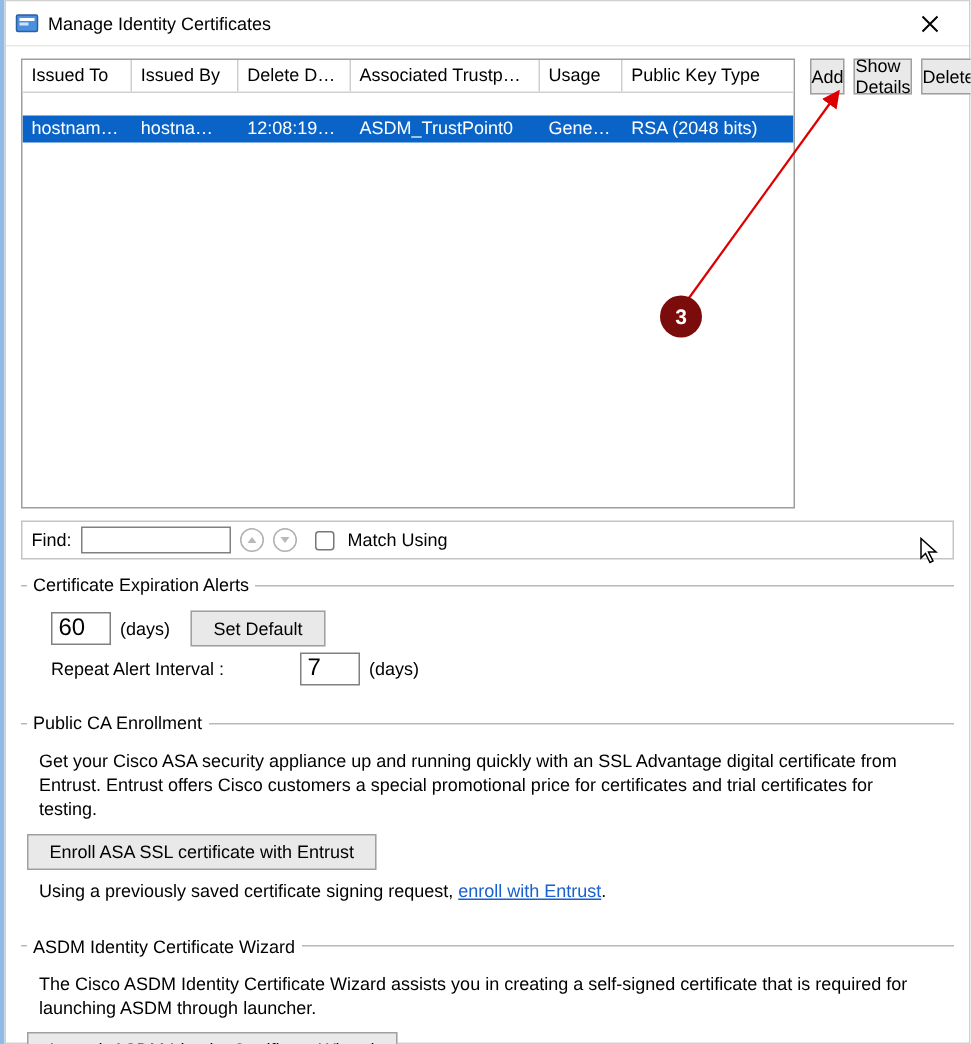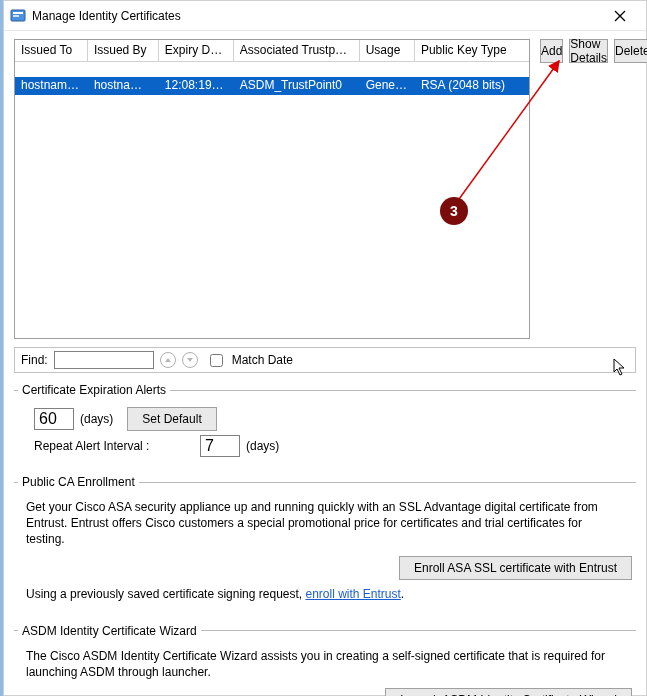--- a/index.html
+++ b/index.html
@@ -112,21 +112,21 @@
 
   fieldset{
     border:none; border-top:1px solid #b8b8b8;
     margin:0 0 10px 0; padding:6px 4px 4px 4px;
   }
   legend{ padding:0 4px; color:#000;}
   .form-row{ display:flex; align-items:center; gap:6px; margin:4px 0 4px 16px;}
   .form-row label{ }
   .small-input{ width:40px; height:22px; border:1px solid #808080; text-align:left; padding:0 4px; font-size:16px;}
   .para{ margin:4px 8px 8px 8px; line-height:1.35; color:#000;}
-  .center-row{ display:flex; justify-content:flex-end; margin:6px 0;}
+  .center-row{ display:flex; justify-content:flex-start; margin:6px 0;}
   .link{ color:#1a5fcf; text-decoration:underline; cursor:pointer;}
   .wide-btn{ padding:0 14px;}
 
   
   .annot-svg{ position:absolute; left:0; top:0; pointer-events:none;}
   .badge{
     position:absolute; width:28px;height:28px;border-radius:50%;
     background:#7a0c0c; color:#fff; font-weight:bold;
     display:flex;align-items:center;justify-content:center; font-size:14px;
     pointer-events:none;
@@ -153,21 +153,21 @@
     </div>
   </div>
 
   <div class="content">
 
     <div class="table-panel">
       <div class="table-box">
         <div class="thead">
           <div class="th col0">Issued To</div>
           <div class="th col1">Issued By</div>
-          <div class="th col2">Expiry Date</div>
+          <div class="th col2">Delete Date</div>
           <div class="th col3">Associated Trustpoints</div>
           <div class="th col4">Usage</div>
           <div class="th col5">Public Key Type</div>
         </div>
         <div class="trow sel">
           <div class="td col0">hostname...</div>
           <div class="td col1">hostname...</div>
           <div class="td col2">12:08:19 UT...</div>
           <div class="td col3">ASDM_TrustPoint0</div>
           <div class="td col4">Genera...</div>
@@ -189,21 +189,21 @@
         <svg width="8" height="8" viewBox="0 0 8 8">
             <path d="M4 6 L1 2 L7 2 Z" fill="#b8b8b8" transform="rotate(180 4 4)"></path>
           </svg>
       </span>
       <span class="circle-icon">
         <svg width="8" height="8" viewBox="0 0 8 8">
             <path d="M4 6 L1 2 L7 2 Z" fill="#b8b8b8"></path>
           </svg>
       </span>
       <input type="checkbox" style="">
-      <span>Match Date</span>
+      <span>Match Using</span>
       <svg class="cursor-img" width="16" height="20" viewBox="0 0 16 20">
         <path d="M1 1 L1 14 L4 11 L7 17 L9 16 L6 10 L11 10 Z" fill="#fff" stroke="#000" stroke-width="1"></path>
       </svg>
     </div>
 
     <fieldset>
       <legend>Certificate Expiration Alerts</legend>
       <div class="form-row">
         <input class="small-input" value="60" style="">
         <span>(days)</span>

